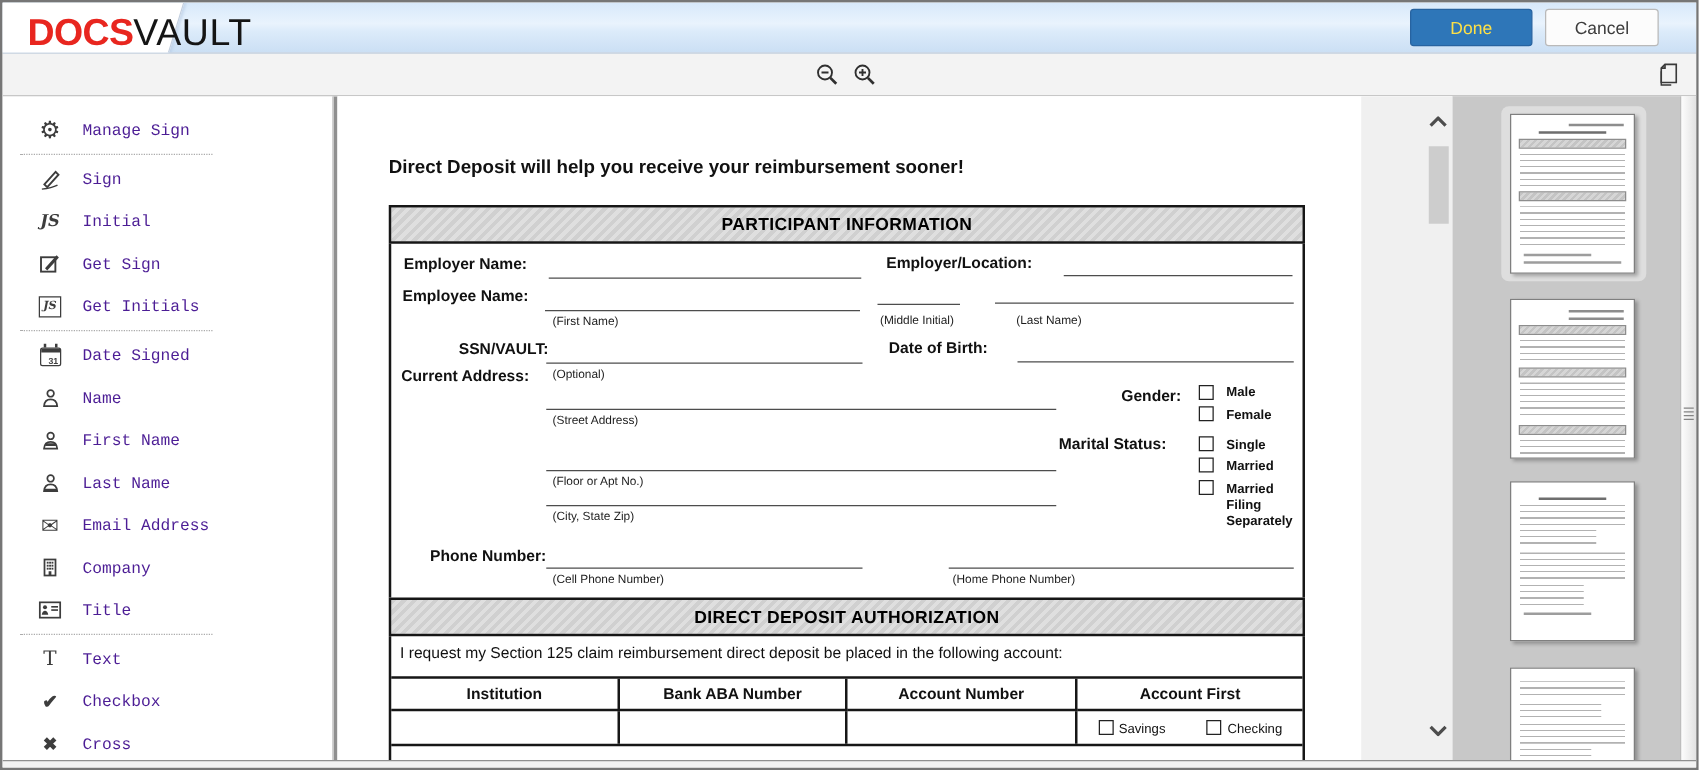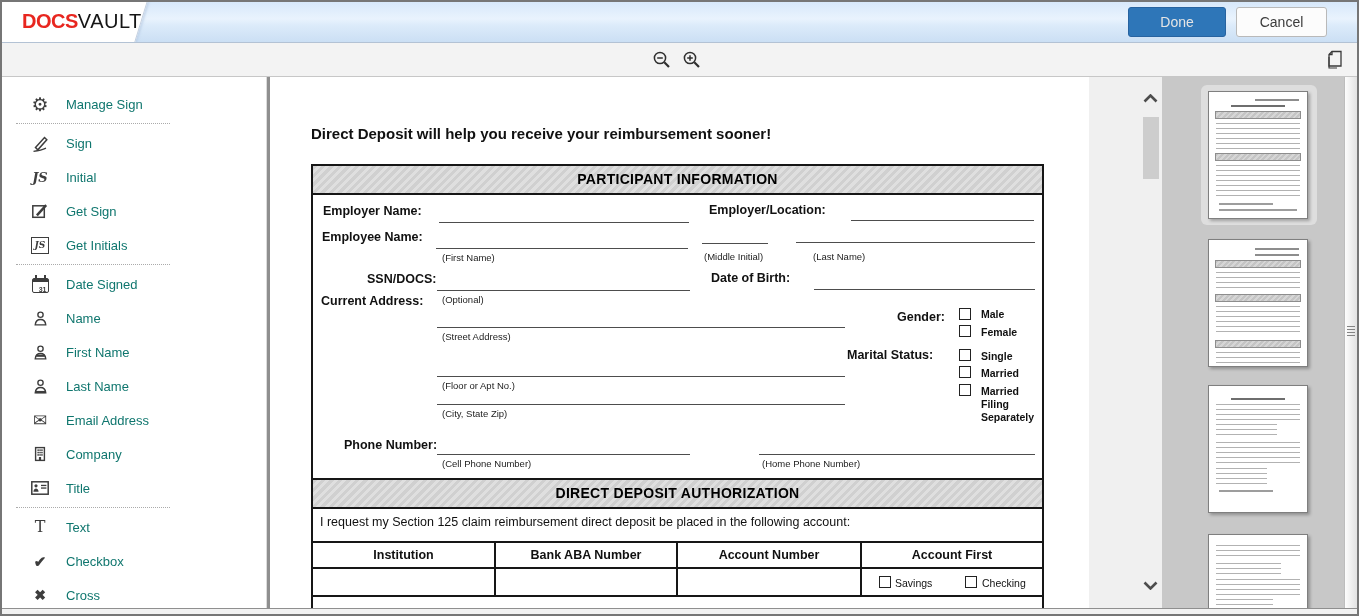--- a/index.html
+++ b/index.html
@@ -1,41 +1,41 @@
 <!DOCTYPE html>
 <html><head>
 <meta charset="utf-8">
 <style>
   html,body{margin:0;padding:0;background:#fff;font-family:"Liberation Sans",sans-serif;}
   .window{position:relative;width:1359px;height:616px;box-sizing:border-box;border:2px solid #767676;background:#fff;overflow:hidden;}
 
   
   .topbar{position:relative;height:40px;background:linear-gradient(180deg,#d7e8fa 0%,#e9f3fd 42%,#dcebfa 58%,#cbdff4 100%);border-bottom:1px solid #b3c2d4;overflow:hidden;}
   .logo-tab{position:absolute;left:-14px;top:0;width:146px;height:41px;background:#fff;transform:skewX(-17deg);transform-origin:bottom left;border-right:1px solid #c2cfe0;box-shadow:2px 0 2px rgba(180,200,225,.55);}
-  .logo-text{position:absolute;left:20px;top:8px;font-size:20px;letter-spacing:-.5px;white-space:nowrap;}
+  .logo-text{position:absolute;left:20px;top:8px;font-size:30px;letter-spacing:-.5px;white-space:nowrap;}
   .logo-docs{color:#e8261f;font-weight:bold;}
   .logo-vault{color:#151515;font-weight:normal;letter-spacing:.5px;}
   .btn{position:absolute;top:5px;height:30px;box-sizing:border-box;border-radius:3px;font-size:14px;text-align:center;line-height:28px;cursor:pointer;}
-  .btn-done{left:1126px;width:98px;background:#2e76b8;border:1px solid #2763a0;color:#e5e5e5;}
+  .btn-done{left:1126px;width:98px;background:#2e76b8;border:1px solid #2763a0;color:#fde047;}
   .btn-cancel{left:1234px;width:91px;background:#fcfcfc;border:1px solid #b9b9b9;color:#3c3c3c;}
 
   
   .toolbar{position:relative;height:33px;background:#f3f3f3;border-bottom:1px solid #c7c7c7;}
   .zoom-group{position:absolute;left:650px;top:7px;display:flex;gap:11px;}
   .tool-ic{cursor:pointer;display:inline-flex;}
   .copy-btn{position:absolute;right:13px;top:6px;cursor:pointer;}
 
   
   .body{display:flex;height:531px;}
 
   
   .sidebar{width:264px;background:#fff;padding-top:10px;box-sizing:border-box;flex:none;}
   .sb-item{height:34px;display:flex;align-items:center;cursor:pointer;}
   .sb-ic{width:22px;margin-left:27px;display:flex;justify-content:center;align-items:center;color:#3d3d3d;flex:none;}
-  .sb-label{margin-left:15px;font-size:13px;color:#0f766e;white-space:nowrap;}
+  .sb-label{margin-left:15px;font-size:13px;color:#4c1d95;white-space:nowrap;font-family:Liberation Mono, monospace;}
   .sb-div{border-top:1px dotted #ababab;margin:2px 96px 2px 14px;height:0;}
   .ic-js{font-family:"DejaVu Serif",serif;font-style:italic;font-weight:bold;font-size:13px;color:#3d3d3d;}
   .ic-js.small{font-size:9px;}
   .ic-box{display:inline-flex;width:16px;height:15px;border:1.5px solid #3d3d3d;align-items:center;justify-content:center;}
   .ic-glyph{font-size:16px;line-height:1;color:#3d3d3d;}
   .ic-cal{display:inline-block;width:15px;height:13px;border:1.6px solid #3d3d3d;border-radius:2px;position:relative;margin-top:3px;}
   .ic-cal::before{content:"";position:absolute;left:0;right:0;top:0;height:3px;background:#3d3d3d;}
   .ic-cal .ring{position:absolute;top:-4px;width:2px;height:3px;background:#3d3d3d;}
   .ic-cal .r1{left:2px;} .ic-cal .r2{right:2px;}
   .ic-cal b{position:absolute;right:1px;bottom:-1px;font-size:7px;font-weight:bold;color:#3d3d3d;}
@@ -305,21 +305,21 @@
           <div class="ln" style="left:538px;top:25px;width:183px;"></div>
 
           <div class="abs fl" style="left:9px;top:35px;">Employee Name:</div>
           <div class="ln" style="left:123px;top:53px;width:252px;"></div>
           <div class="ln" style="left:389px;top:48px;width:66px;"></div>
           <div class="ln" style="left:483px;top:47px;width:239px;"></div>
           <div class="hint" style="left:129px;top:57px;">(First Name)</div>
           <div class="hint" style="left:391px;top:56px;">(Middle Initial)</div>
           <div class="hint" style="left:500px;top:56px;">(Last Name)</div>
 
-          <div class="abs fl" style="left:54px;top:77px;">SSN/DOCS:</div>
+          <div class="abs fl" style="left:54px;top:77px;">SSN/VAULT:</div>
           <div class="ln" style="left:124px;top:95px;width:253px;"></div>
           <div class="hint" style="left:129px;top:99px;">(Optional)</div>
           <div class="abs fl" style="left:398px;top:76px;">Date of Birth:</div>
           <div class="ln" style="left:501px;top:94px;width:221px;"></div>
 
           <div class="abs fl" style="left:8px;top:99px;">Current Address:</div>
           <div class="ln" style="left:124px;top:132px;width:408px;"></div>
           <div class="hint" style="left:129px;top:136px;">(Street Address)</div>
           <div class="ln" style="left:124px;top:181px;width:408px;"></div>
           <div class="hint" style="left:129px;top:185px;">(Floor or Apt No.)</div>

